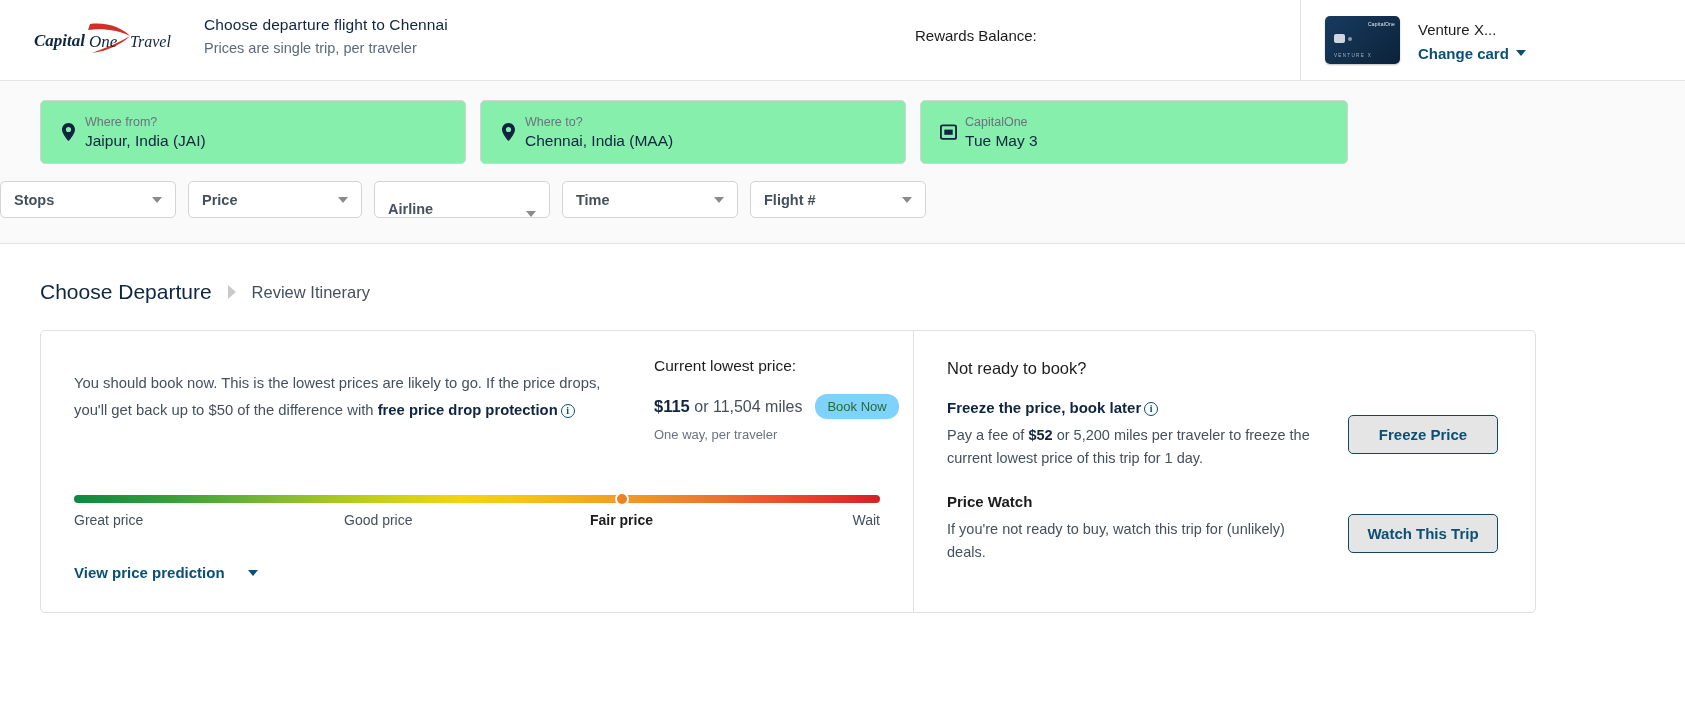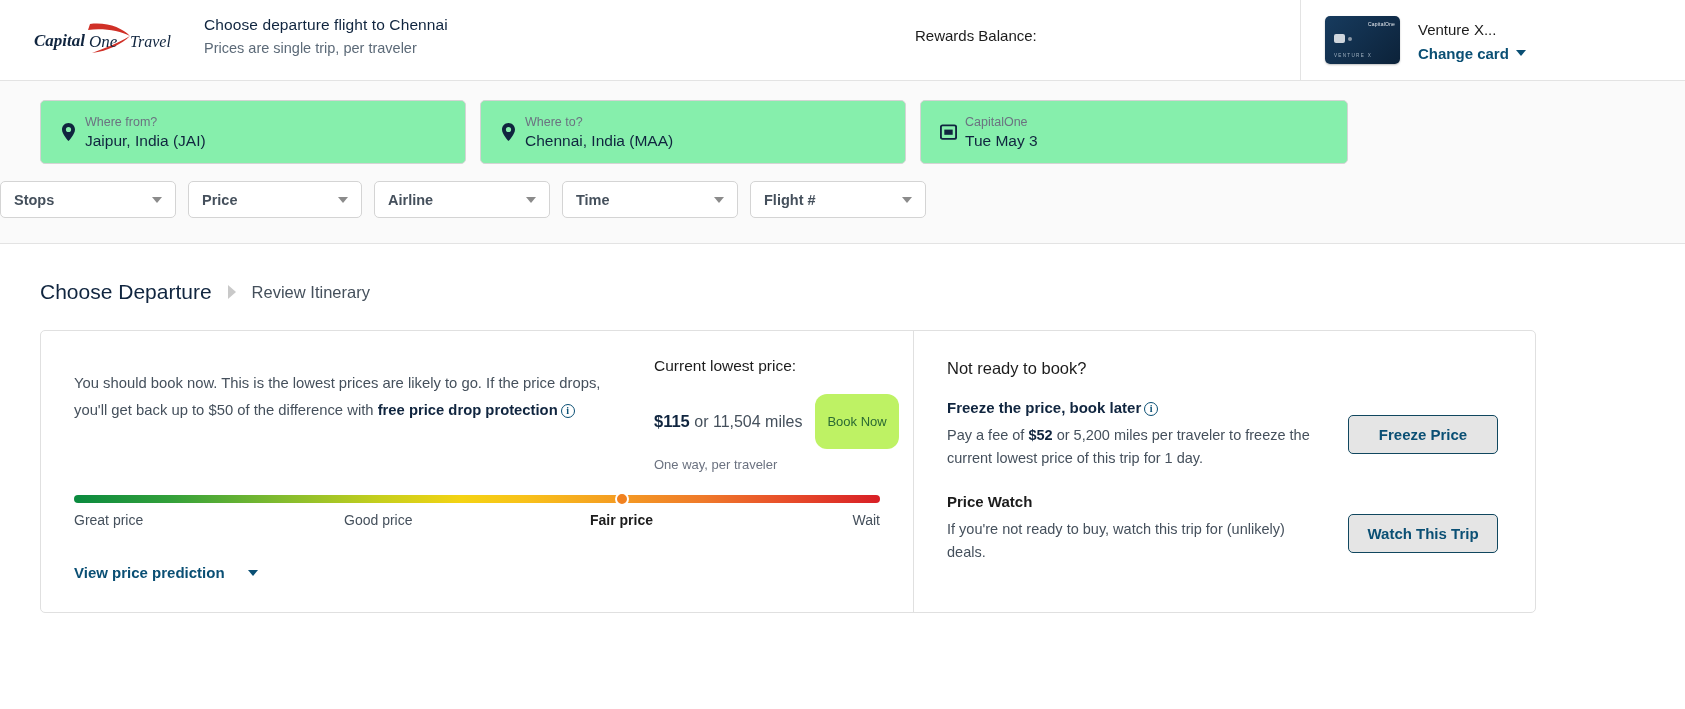--- a/index.html
+++ b/index.html
@@ -110,21 +110,21 @@
     border: 1px solid #d4d4d4; border-radius: 5px;
     background:#fff; height: 37px; display: flex; align-items: center;
     justify-content: space-between; padding: 0 13px; cursor: pointer;
   }
   .filter span.lbl { font-size: 14.5px; color: #45505c; }
   .filter .caret {
     width:0;height:0;border-left:5px solid transparent;
     border-right:5px solid transparent;border-top:6px solid #8b8b8b;
     margin-left: 26px;
   }
-  .w-stops {width:176px;} .w-price{width:174px;} .w-airline{width:176px;}
+  .w-stops {width:176px;} .w-price{width:174px;} .w-airline{width:176px;align-items:flex-end;}
   .w-time{width:176px;} .w-flight{width:176px;}
 
   
   .crumbs {
     display:flex; align-items:center; gap:16px;
     padding: 36px 0 0 40px;
   }
   .crumb-active { font-size: 21px; color: #10253f; cursor:pointer; }
   .crumb-next { font-size: 16.5px; color: #45505c; }
   .crumb-sep {
@@ -190,22 +190,22 @@
   }
   .view-pred .caret-dn { border-top-color:#0a4f74; }
 
   
   .lowest { position:absolute; left: 613px; top: 24px; width: 250px; }
   .lowest-title { font-size: 15.5px; color: #1c1c1c; line-height: 22px; }
   .lowest-row { display:flex; align-items:center; gap: 13px; margin-top: 17px; }
   .lowest-price { font-size: 16px; color: #45505c; }
   .lowest-price b { color: #10253f; font-size: 16.5px; }
   .badge {
-    background: #bef264; color: #2b6a33; font-size: 13px;
-    padding: 20px 12px; border-radius: 12px; white-space: nowrap;
+    background: #7dd3fc; color: #2b6a33; font-size: 13px;
+    padding: 5px 12px; border-radius: 12px; white-space: nowrap;
   }
   .lowest-sub { font-size: 13px; color: #6b7280; margin-top: 8px; }
 
   
   .r-title { font-size: 16.5px; color: #1c1c1c; line-height: 22px; }
   .r-sub {
     font-size: 15px; font-weight: bold; color: #10253f;
     margin-top: 20px;
   }
   .r-text {

